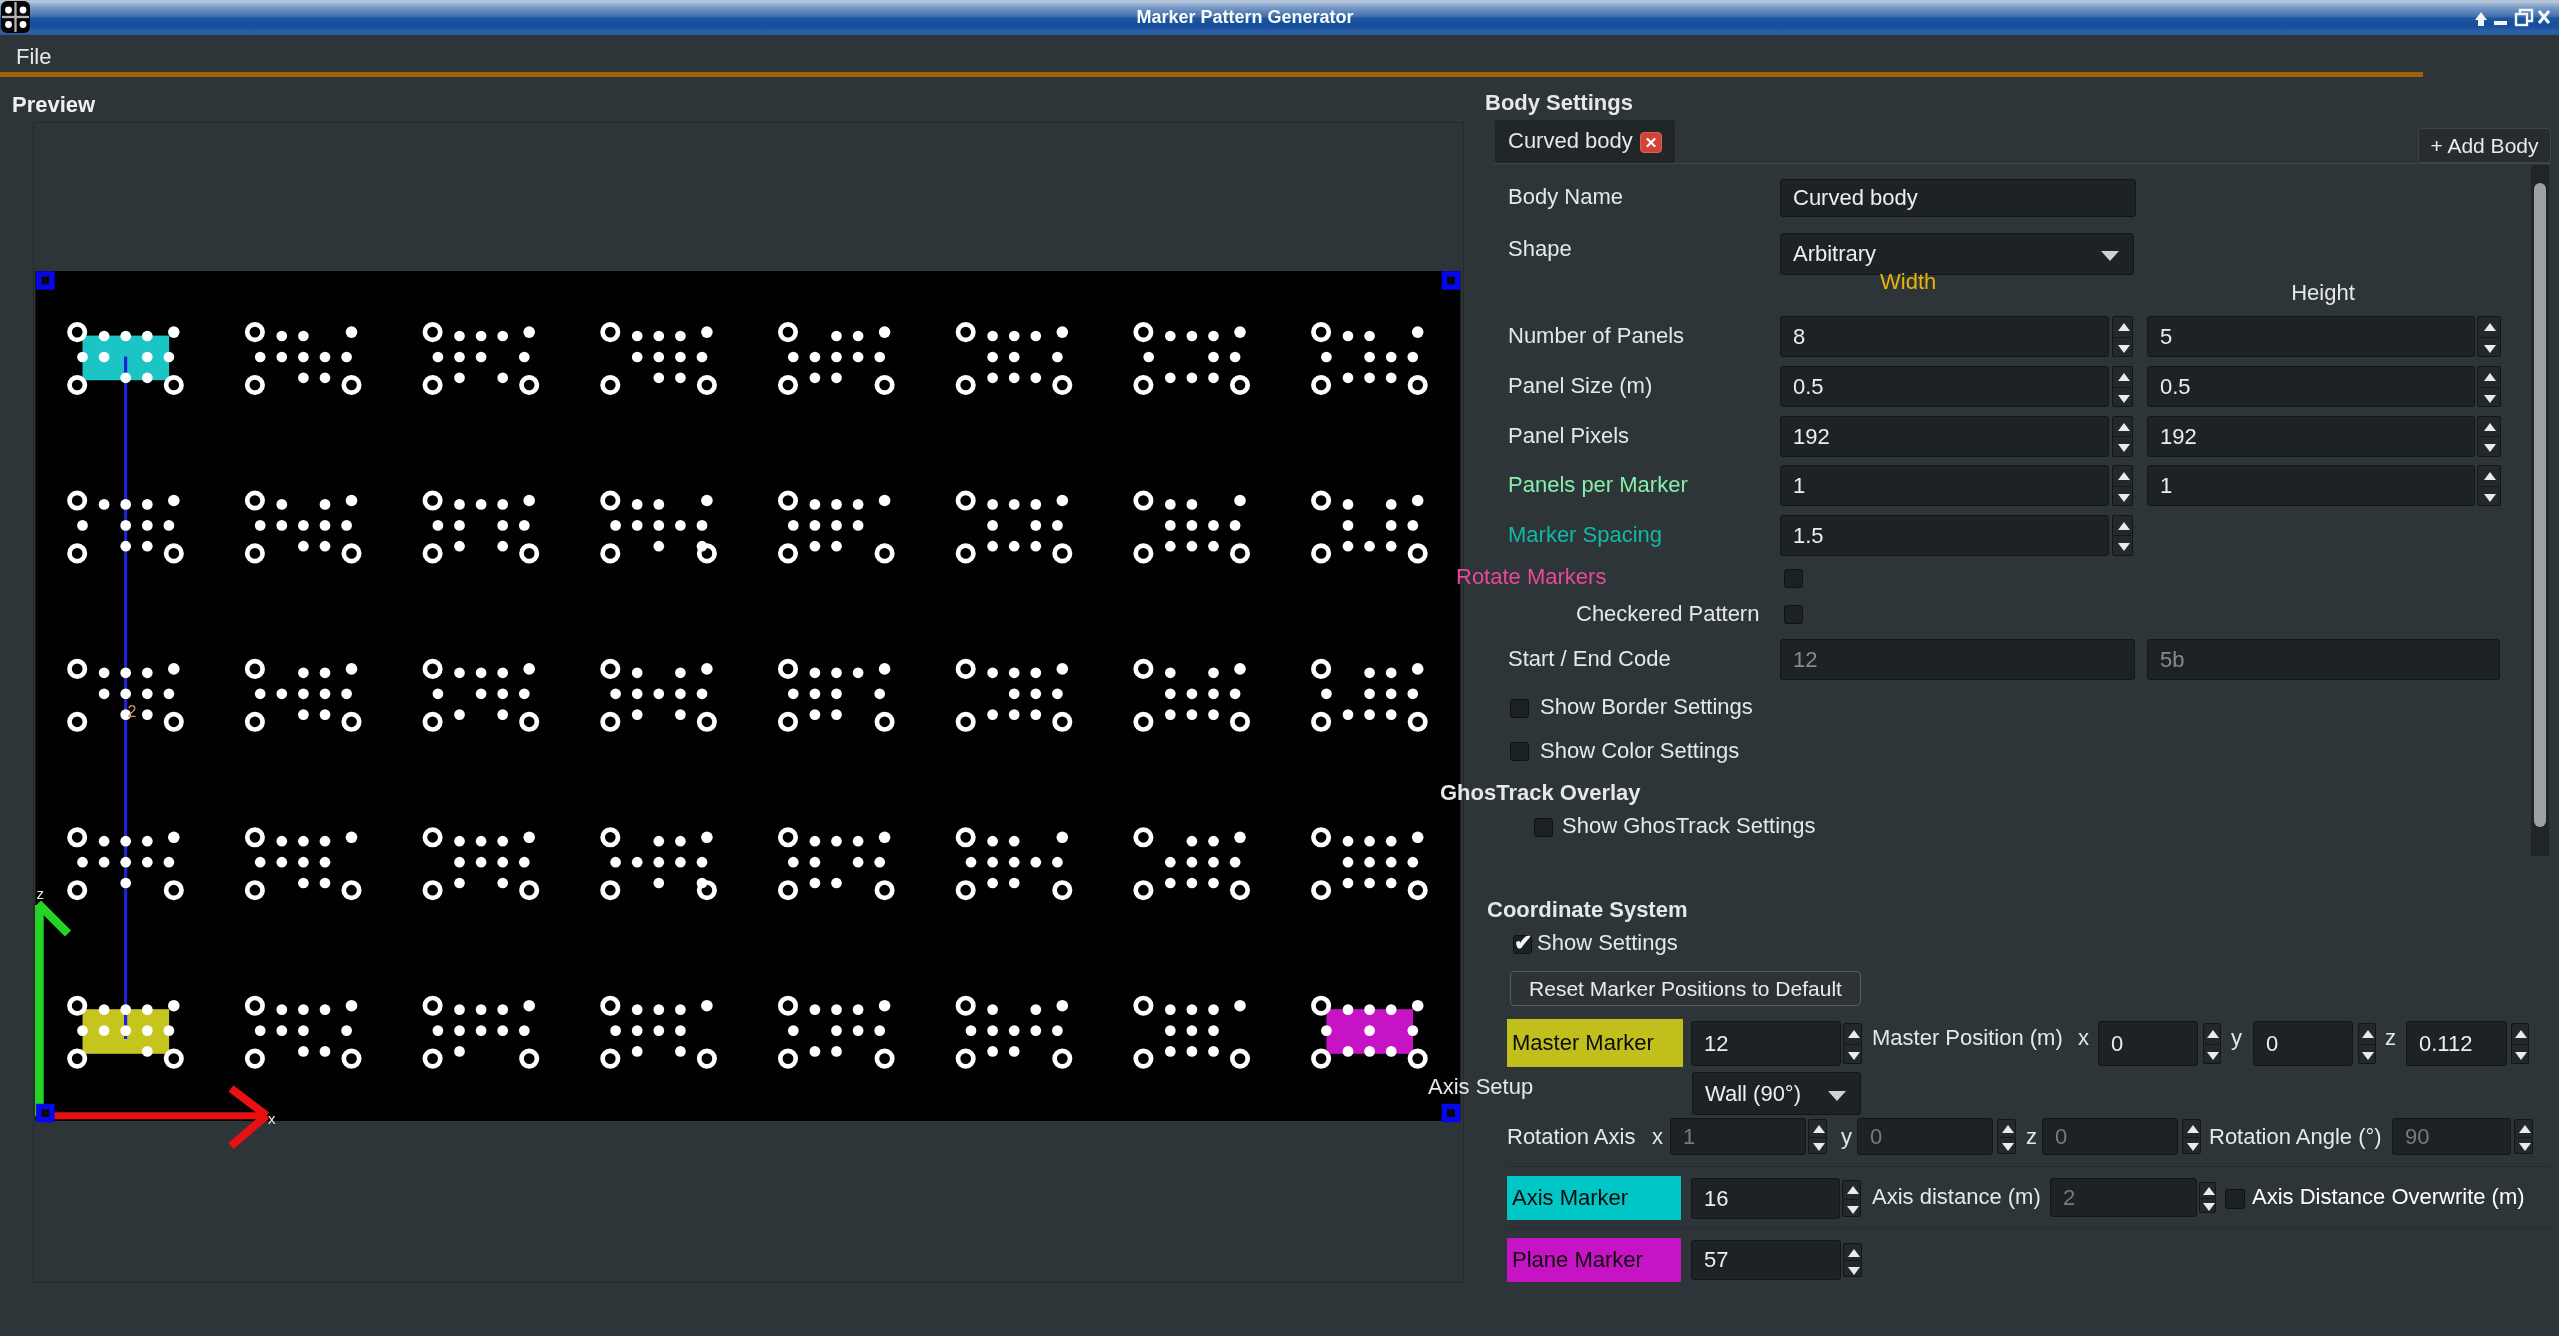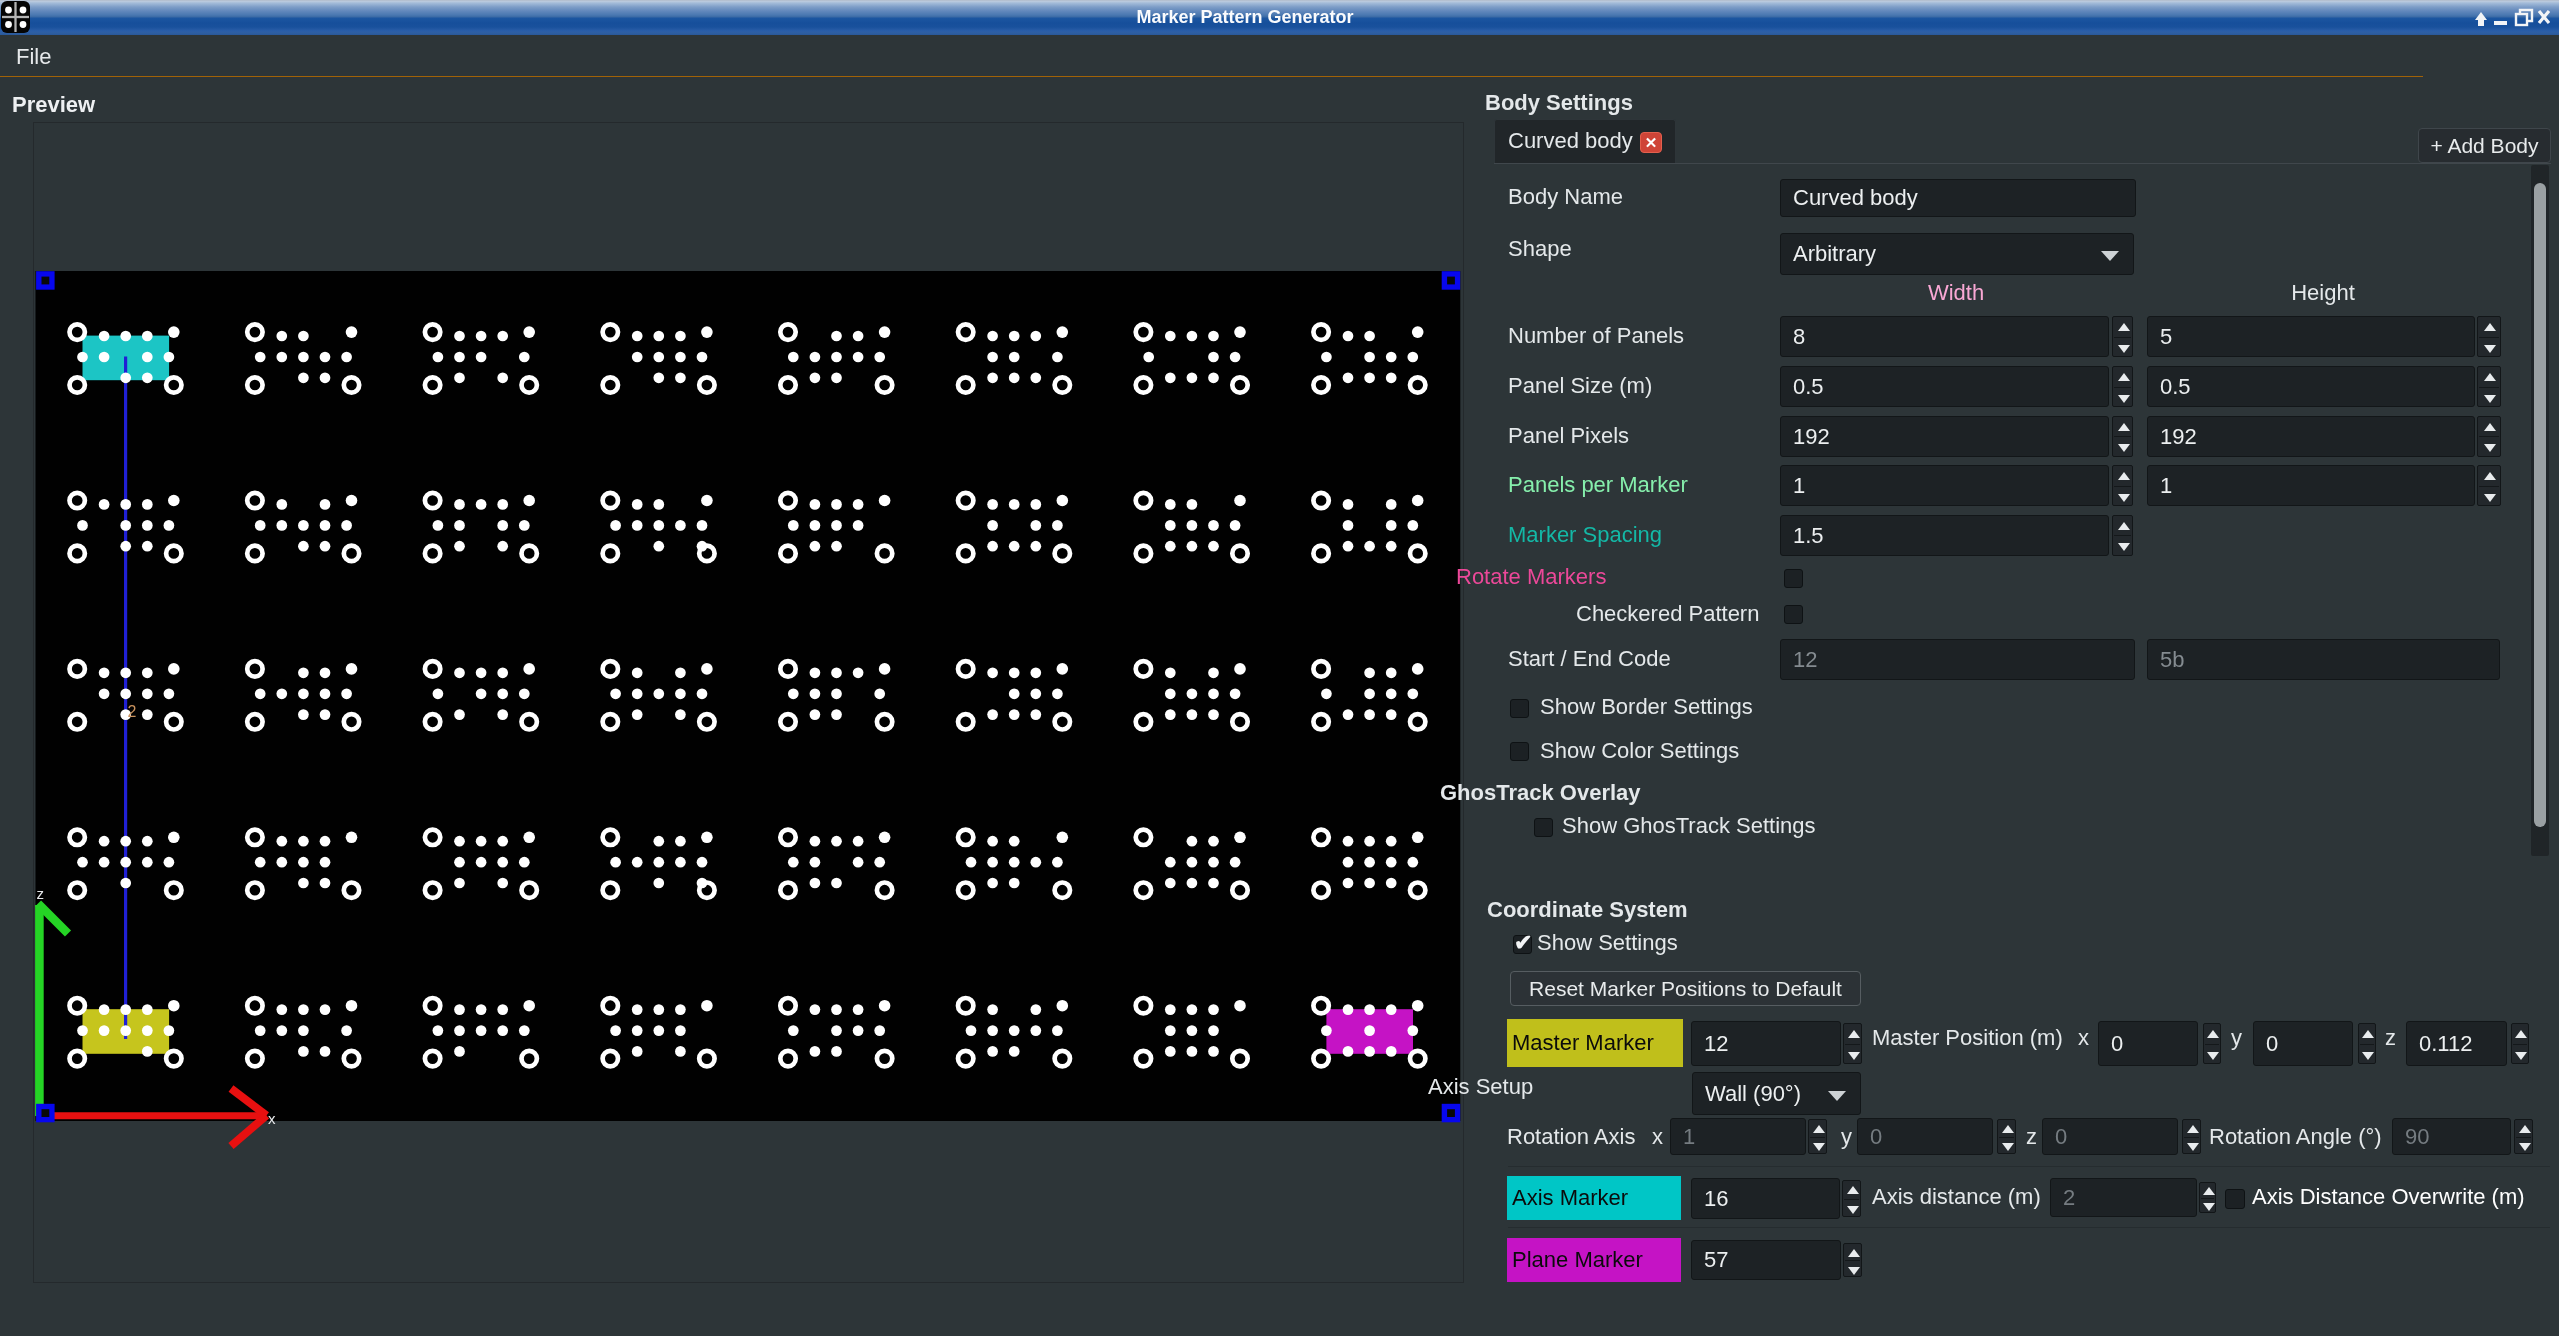--- a/index.html
+++ b/index.html
@@ -1,18 +1,18 @@
 <!DOCTYPE html>
 <html><head><meta charset="utf-8"><style>
 * { margin:0; padding:0; box-sizing:border-box; }
 html,body { width:2559px; height:1336px; overflow:hidden; background:#2d3538; font-family:"Liberation Sans",sans-serif; }
 #titlebar { position:absolute; left:0; top:0; width:2559px; height:35px;
   background:linear-gradient(180deg,#a9b3c1 0px,#c0cddf 1px,#a4bcd9 3px,#7d9dc7 7px,#6288bc 11px,#4a78b1 15px,#3b6aa5 17px,#1c56a1 18px,#164f9b 23px,#19519c 27px,#2a5ea9 31px,#2e5fa2 33px,#28589a 35px); }
 #title { position:absolute; left:1044px; top:7px; width:402px; text-align:center; font:bold 18px "Liberation Sans",sans-serif; color:#fafbfd; white-space:nowrap; }
-#menubar { position:absolute; left:0; top:35px; width:2423px; height:42px; background:#2d3538; border-bottom:1px solid #a16207; }
+#menubar { position:absolute; left:0; top:35px; width:2423px; height:42px; background:#2d3538; border-bottom:5px solid #a16207; }
 #menufile { position:absolute; left:16px; top:9px; font:22px "Liberation Sans",sans-serif; color:#e6e9eb; }
 #previewlbl { position:absolute; left:12px; top:92px; font:bold 22px "Liberation Sans",sans-serif; color:#eef0f2; }
 #previewpanel { position:absolute; left:33px; top:122px; width:1431px; height:1161px; border:1px solid #24292c; }
 .lbl { position:absolute; white-space:nowrap; }
 .field { position:absolute; background:#1d2225; border:1px solid #121618; border-radius:3px; font:22px "Liberation Sans",sans-serif; white-space:nowrap; overflow:hidden; }
 .sbt { position:absolute; background:#23282c; border:1px solid #121618; border-radius:2px; }
 .tup { position:absolute; width:0; height:0; border-left:6px solid transparent; border-right:6px solid transparent; border-bottom:8px solid #e9ecee; }
 .tdn { position:absolute; width:0; height:0; border-left:6px solid transparent; border-right:6px solid transparent; border-top:8px solid #e9ecee; }
 .chk { position:absolute; background:#1c2124; border:1px solid #0e1214; border-radius:3px; }
 .chip { position:absolute; color:#0b0b0b; font:22px "Liberation Sans",sans-serif; padding-left:5px; display:flex; align-items:center; white-space:nowrap; }
@@ -593,21 +593,21 @@
 <div style="position:absolute;left:1494px;top:119px;width:182px;height:45px;background:#212629;border:1px solid #2e3539;border-bottom:none;border-radius:3px 3px 0 0;box-sizing:border-box"></div>
 <div class="lbl" style="left:1508px;top:128px;font:22px 'Liberation Sans',sans-serif;color:#e4e8ea">Curved body</div>
 <div style="position:absolute;left:1640px;top:132px;width:22px;height:21px;background:#cf4437;border:1px solid #e2604e;box-sizing:border-box;border-radius:4px;text-align:center;font:bold 15px 'Liberation Sans',sans-serif;color:#fff;line-height:19px">✕</div>
 <div style="position:absolute;left:1494px;top:163px;width:1057px;height:1px;background:#40474c"></div>
 <div style="position:absolute;left:2418px;top:128px;width:133px;height:35px;background:#272c30;border:1px solid #3f464b;border-radius:4px;box-sizing:border-box;text-align:center;font:21px 'Liberation Sans',sans-serif;color:#e8ebec;line-height:33px">+ Add Body</div>
 <div class="lbl" style="left:1508px;top:184px;font:22px 'Liberation Sans',sans-serif;color:#e4e8ea">Body Name</div>
 <div class="field" style="left:1780px;top:179px;width:356px;height:38px;line-height:36px;padding-left:12px;color:#eceff0">Curved body</div>
 <div class="lbl" style="left:1508px;top:236px;font:22px 'Liberation Sans',sans-serif;color:#e4e8ea">Shape</div>
 <div class="field" style="left:1780px;top:233px;width:354px;height:42px;line-height:40px;padding-left:12px;color:#eceff0">Arbitrary
 <div style="position:absolute;right:14px;top:17.0px;width:0;height:0;border-left:9px solid transparent;border-right:9px solid transparent;border-top:10px solid #cdd2d5"></div></div>
-<div class="lbl" style="left:1880px;top:280px;width:152px;text-align:center;font:22px 'Liberation Sans',sans-serif;color:#f9a8d4">Width</div>
+<div class="lbl" style="left:1880px;top:269px;width:152px;text-align:left;font:22px 'Liberation Sans',sans-serif;color:#eab308">Width</div>
 <div class="lbl" style="left:2247px;top:280px;width:152px;text-align:center;font:22px 'Liberation Sans',sans-serif;color:#e4e8ea">Height</div>
 <div class="lbl" style="left:1508px;top:323px;font:22px 'Liberation Sans',sans-serif;color:#e4e8ea">Number of Panels</div>
 <div class="field" style="left:1780px;top:316px;width:329px;height:41px;line-height:39px;padding-left:12px;color:#eceff0">8</div>
 <div class="sbt" style="left:2112px;top:316px;width:21px;height:41px">
 <div class="tup" style="left:4.5px;top:6.25px"></div>
 <div class="tdn" style="left:4.5px;top:27.75px"></div>
 <div style="position:absolute;left:1px;right:1px;top:19.5px;height:1px;background:#14181a"></div>
 </div>
 <div class="field" style="left:2147px;top:316px;width:328px;height:41px;line-height:39px;padding-left:12px;color:#eceff0">5</div>
 <div class="sbt" style="left:2477px;top:316px;width:24px;height:41px">

